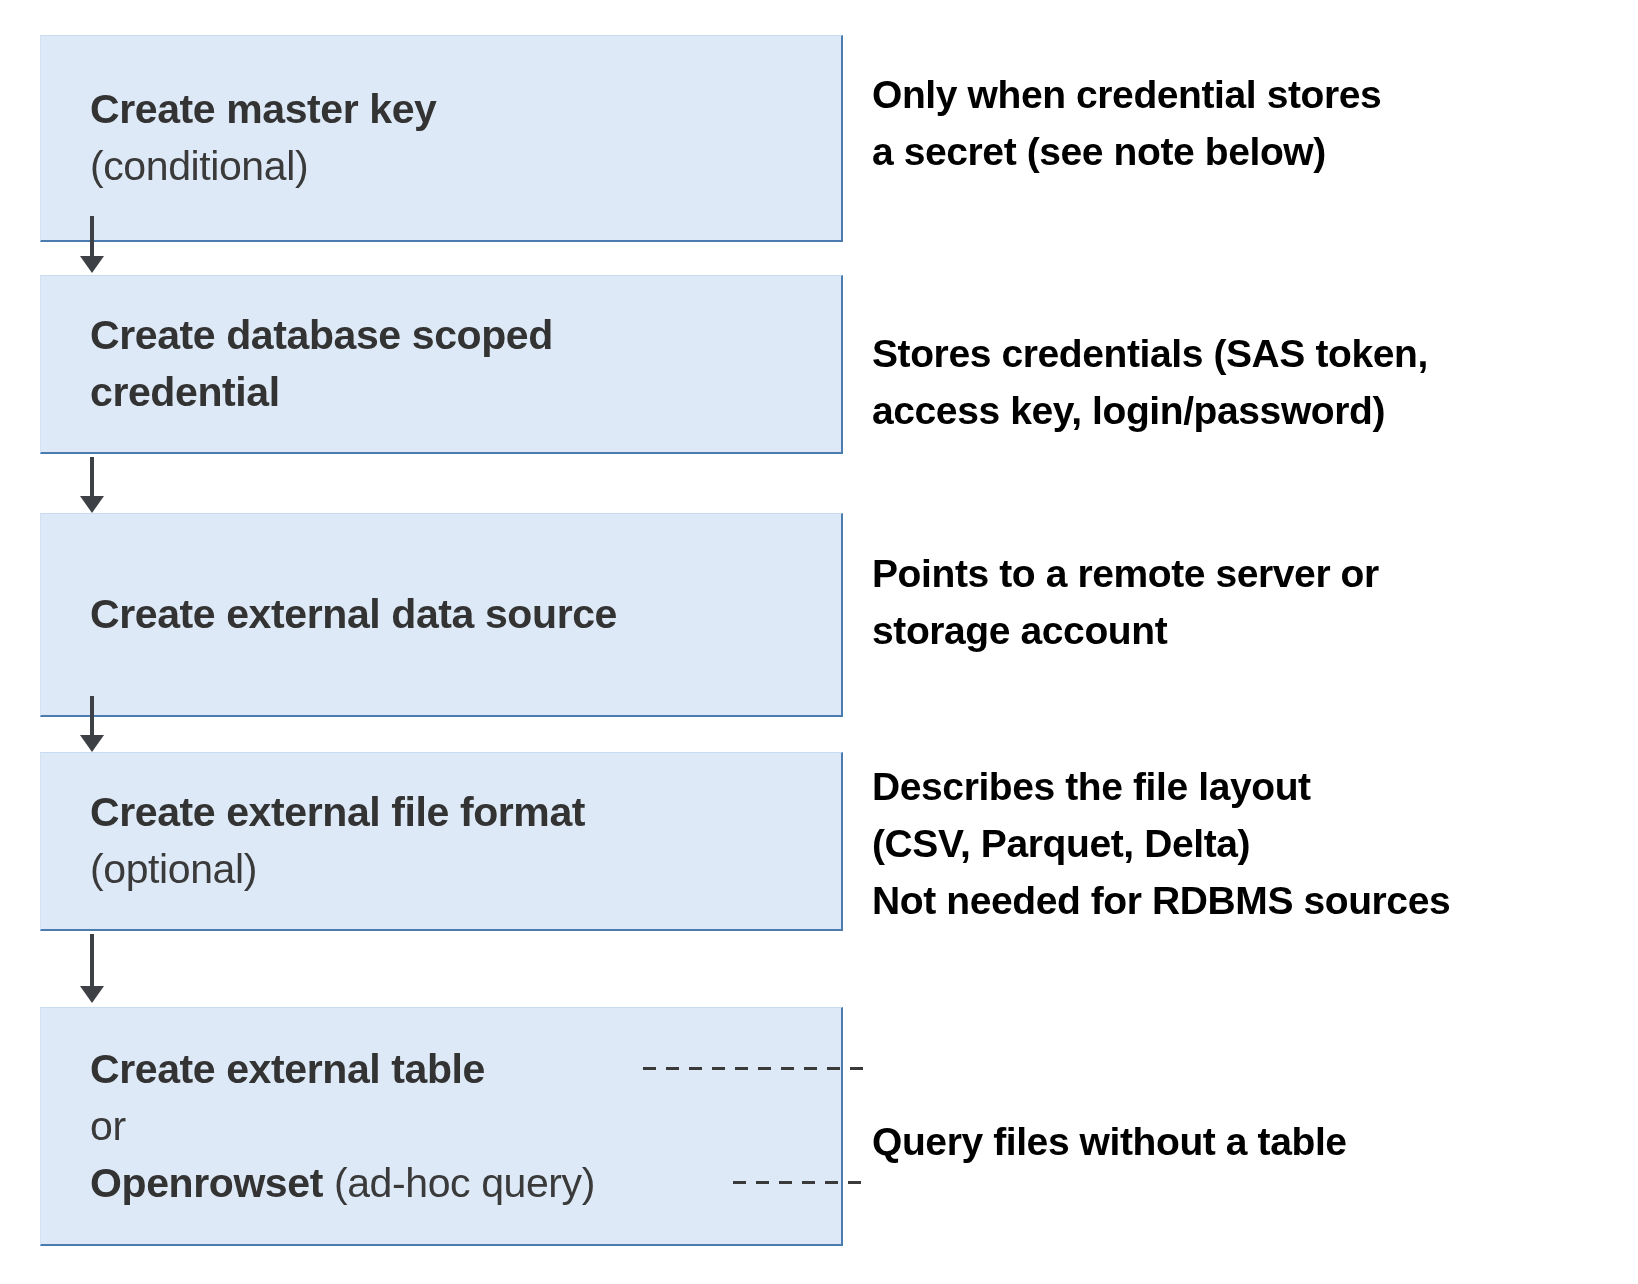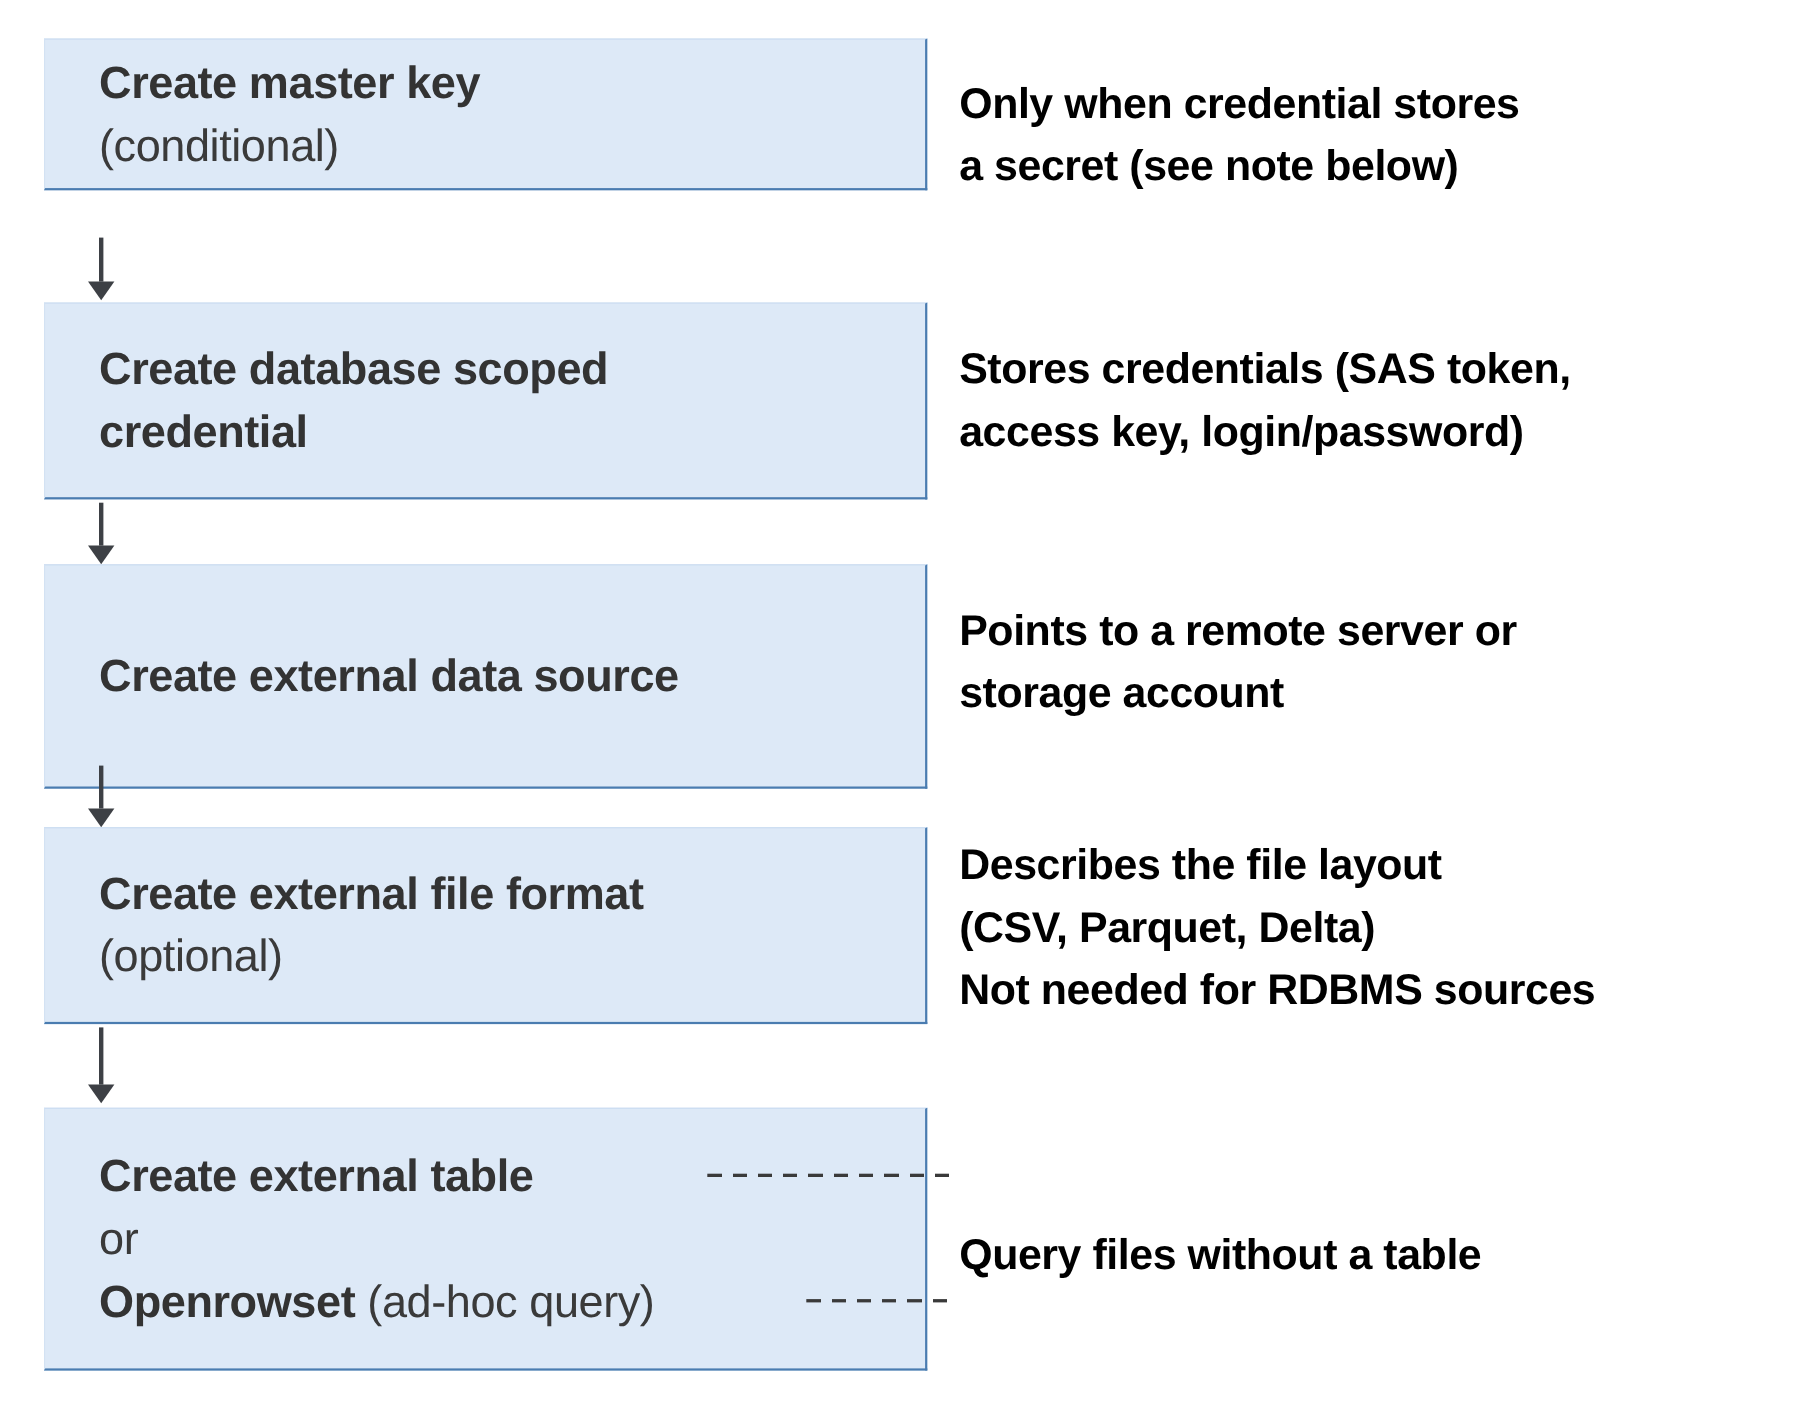--- a/index.html
+++ b/index.html
@@ -73,21 +73,21 @@
     position: absolute;
     height: 3px;
     background: repeating-linear-gradient(90deg, #3a3a3a 0 13px, transparent 13px 23px);
   }
 </style>
 </head>
 <body>
 
 <div class="canvas">
 
-  <div class="box" style="top:35px;height:138px">
+  <div class="box" style="top:35px;height:207px">
     <div class="box-lines">
       <div class="line bold">Create master key</div>
       <div class="line">(conditional)</div>
     </div>
   </div>
   <div class="note" style="top:66px">
     <div class="note-line">Only when credential stores</div>
     <div class="note-line">a secret (see note below)</div>
   </div>
 
@@ -95,21 +95,21 @@
     <div class="arrow-shaft" style="height:40px"></div>
     <div class="arrow-head"></div>
   </div>
 
   <div class="box" style="top:275px;height:179px">
     <div class="box-lines">
       <div class="line bold">Create database scoped</div>
       <div class="line bold">credential</div>
     </div>
   </div>
-  <div class="note" style="top:307px">
+  <div class="note" style="top:325px">
     <div class="note-line">Stores credentials (SAS token,</div>
     <div class="note-line">access key, login/password)</div>
   </div>
 
   <div class="arrow" style="top:457px">
     <div class="arrow-shaft" style="height:39px"></div>
     <div class="arrow-head"></div>
   </div>
 
   <div class="box" style="top:513px;height:204px">

